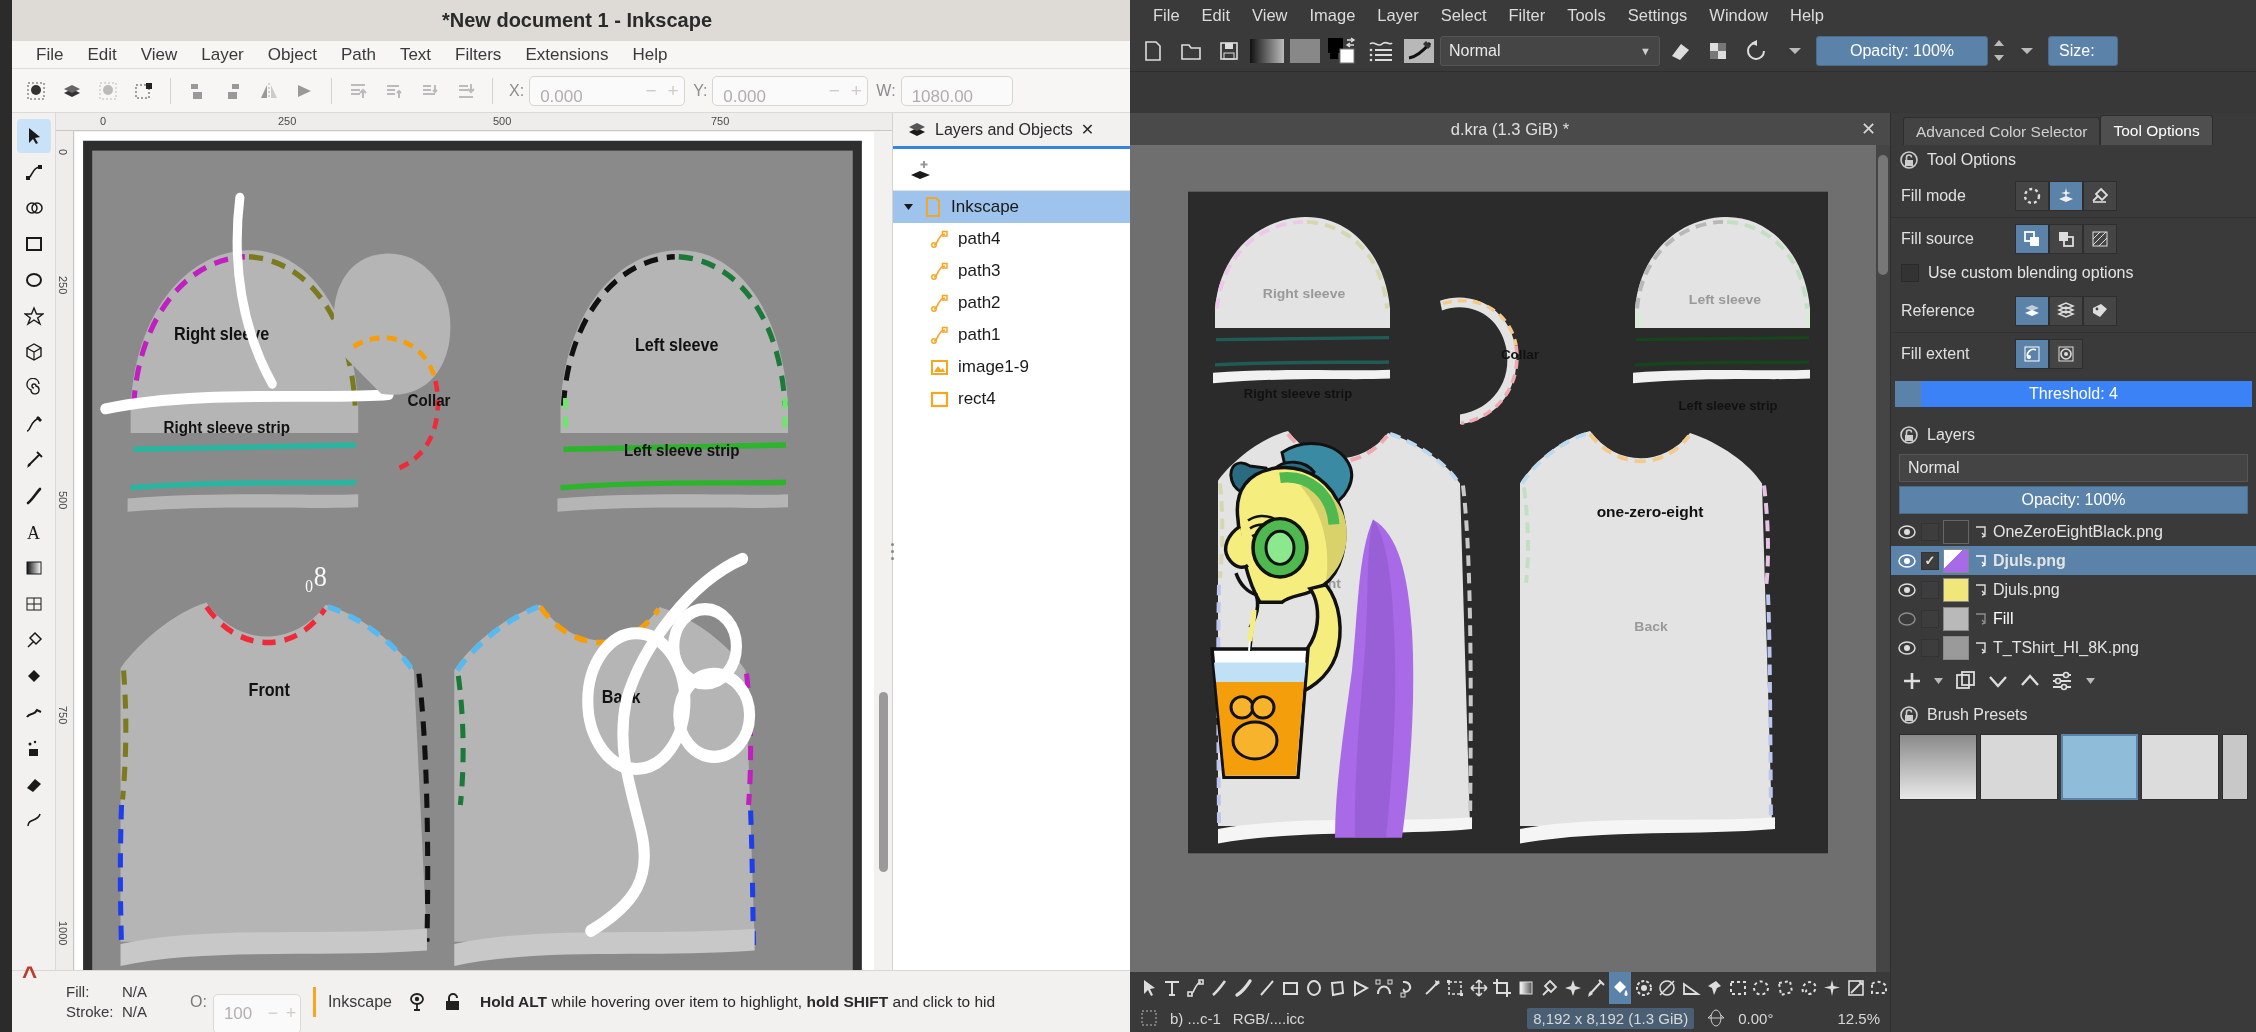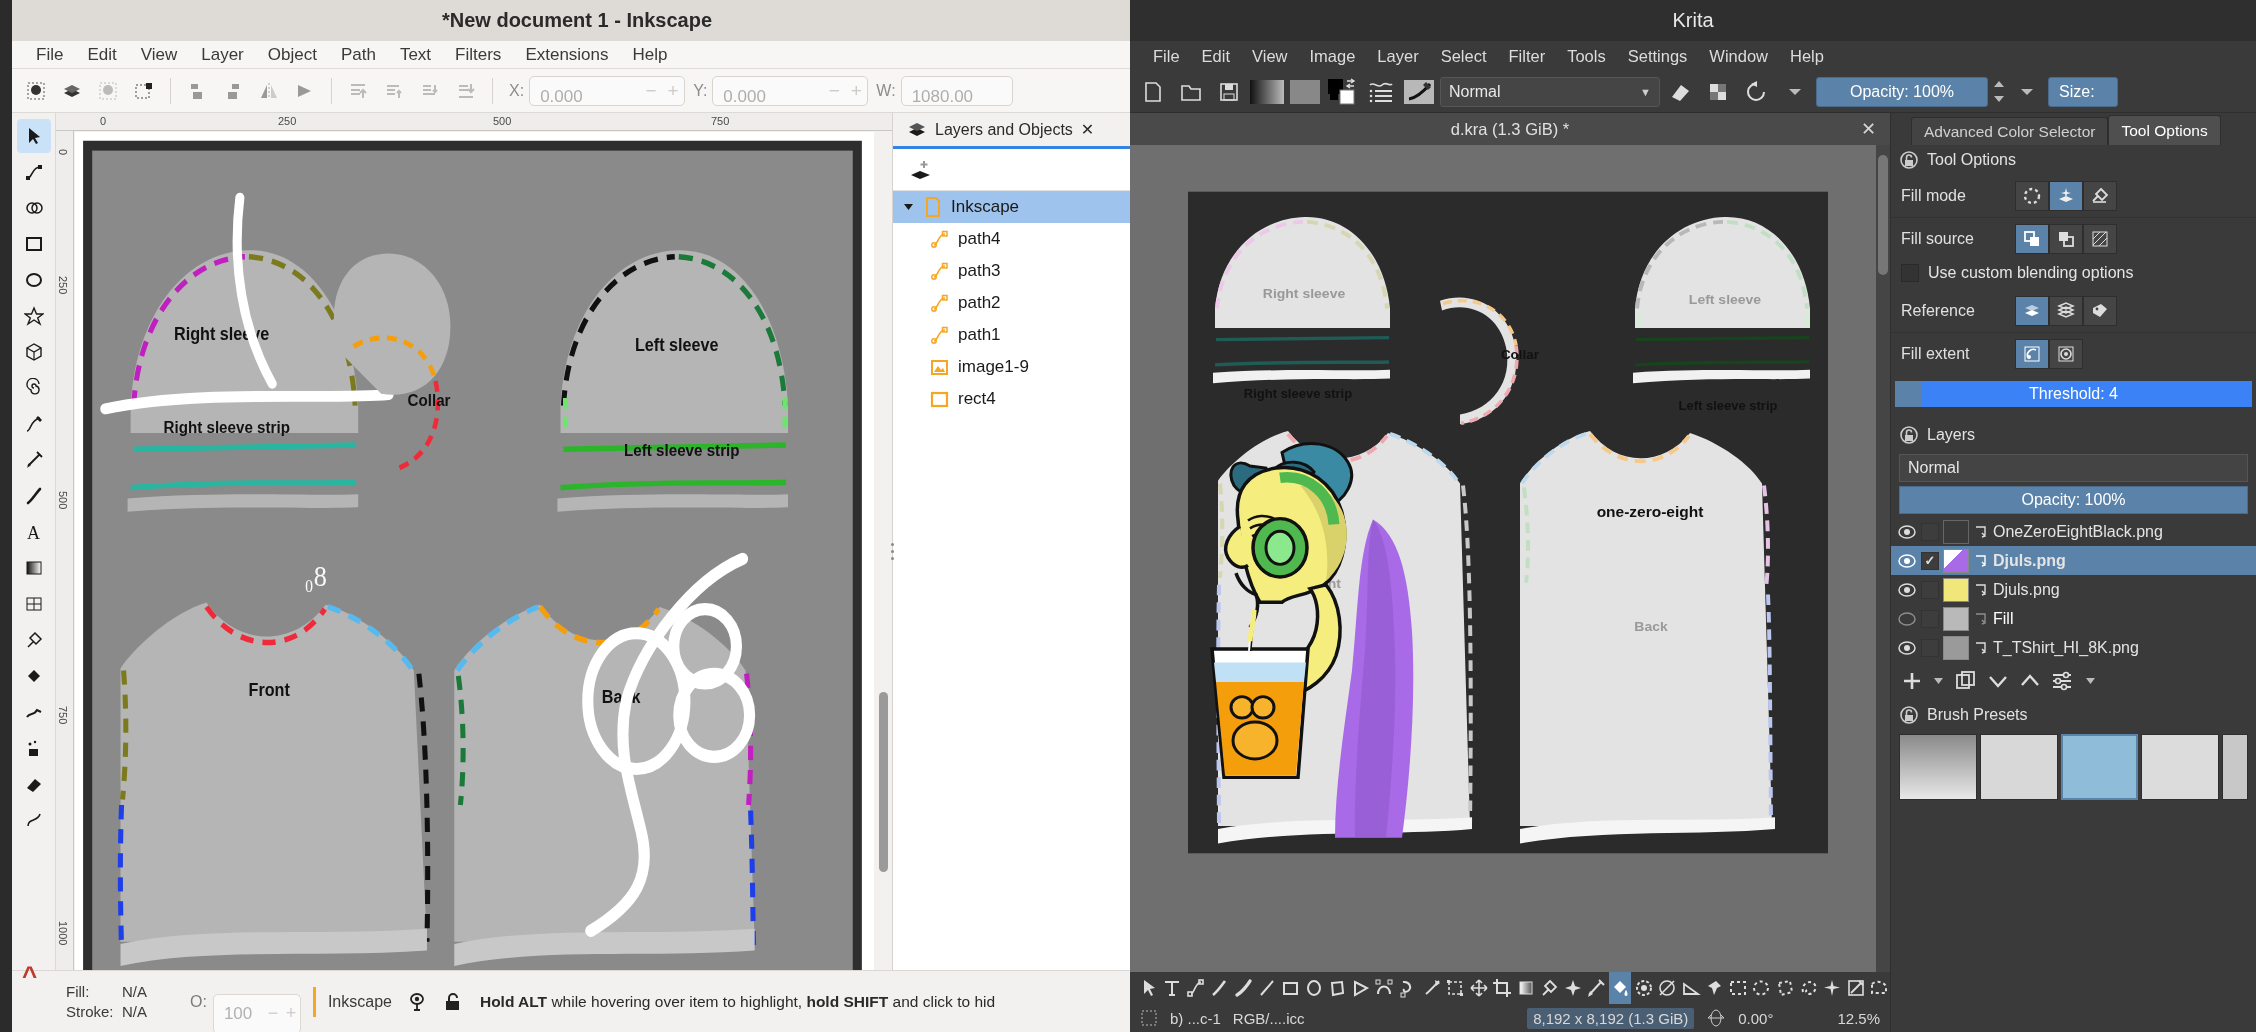--- a/index.html
+++ b/index.html
@@ -113,21 +113,21 @@
   .k-canvas { position:absolute; top:32px; left:0; right:14px; bottom:60px; background:#6f6f6f; }
   .k-vscroll { position:absolute; right:0; top:32px; bottom:60px; width:14px; background:#454545; }
   .k-vscroll .thumb { position:absolute; top:10px; left:2px; width:10px; height:120px;
      background:#777; border-radius:5px; }
   .k-toolstrip { position:absolute; left:0; right:0; bottom:28px; height:32px;
      background:#3a3a3a; display:flex; align-items:center; padding-left:8px; gap:2px; }
   .k-statusbar { position:absolute; left:0; right:0; bottom:0; height:28px; background:#3a3a3a;
      display:flex; align-items:center; padding:0 10px; font-size:15px; color:#d8d8d8; gap:12px;}
 
   .k-right { width:366px; background:#3a3a3a; position:relative; border-left:1px solid #2e2e2e;}
-  .k-tabs { display:flex; height:32px; align-items:flex-end; padding-left:20px; }
+  .k-tabs { display:flex; height:32px; align-items:flex-end; padding-left:12px; }
   .k-tab { height:28px; padding:0 12px; background:#434343; color:#d0d0d0; font-size:15.5px;
      display:flex; align-items:center; border:1px solid #2e2e2e; border-bottom:none;
      border-radius:3px 3px 0 0; }
   .k-tab.active { background:#4f4f4f; color:#fff; height:30px; }
   .dockhdr { display:flex; align-items:center; gap:8px; padding:5px 8px; font-size:16px;
      color:#e2e2e2; }
   .opt-row { display:flex; align-items:center; padding:6px 10px; gap:10px;
      border-bottom:1px solid #323232; }
   .opt-label { width:104px; font-size:16px; color:#e0e0e0; }
   .btn-grp { display:flex; }
@@ -591,23 +591,20 @@
         <path d="M7 10 V7 A4 4 0 0 1 15 7" fill="none" stroke="#222" stroke-width="2"></path>
       </svg>
     <div class="status-hint">
       <b>Hold ALT</b><span> while hovering over item to highlight, </span><b>hold SHIFT</b><span> and click to hid</span>
     </div>
   </div>
 </div>
 
 <div class="app" id="krita">
 
-  <div class="k-titlebar">
-    <div class="k-title">Krita</div>
-  </div>
 
   <div class="k-menubar">
     <div class="mi">File</div>
     <div class="mi">Edit</div>
     <div class="mi">View</div>
     <div class="mi">Image</div>
     <div class="mi">Layer</div>
     <div class="mi">Select</div>
     <div class="mi">Filter</div>
     <div class="mi">Tools</div>

